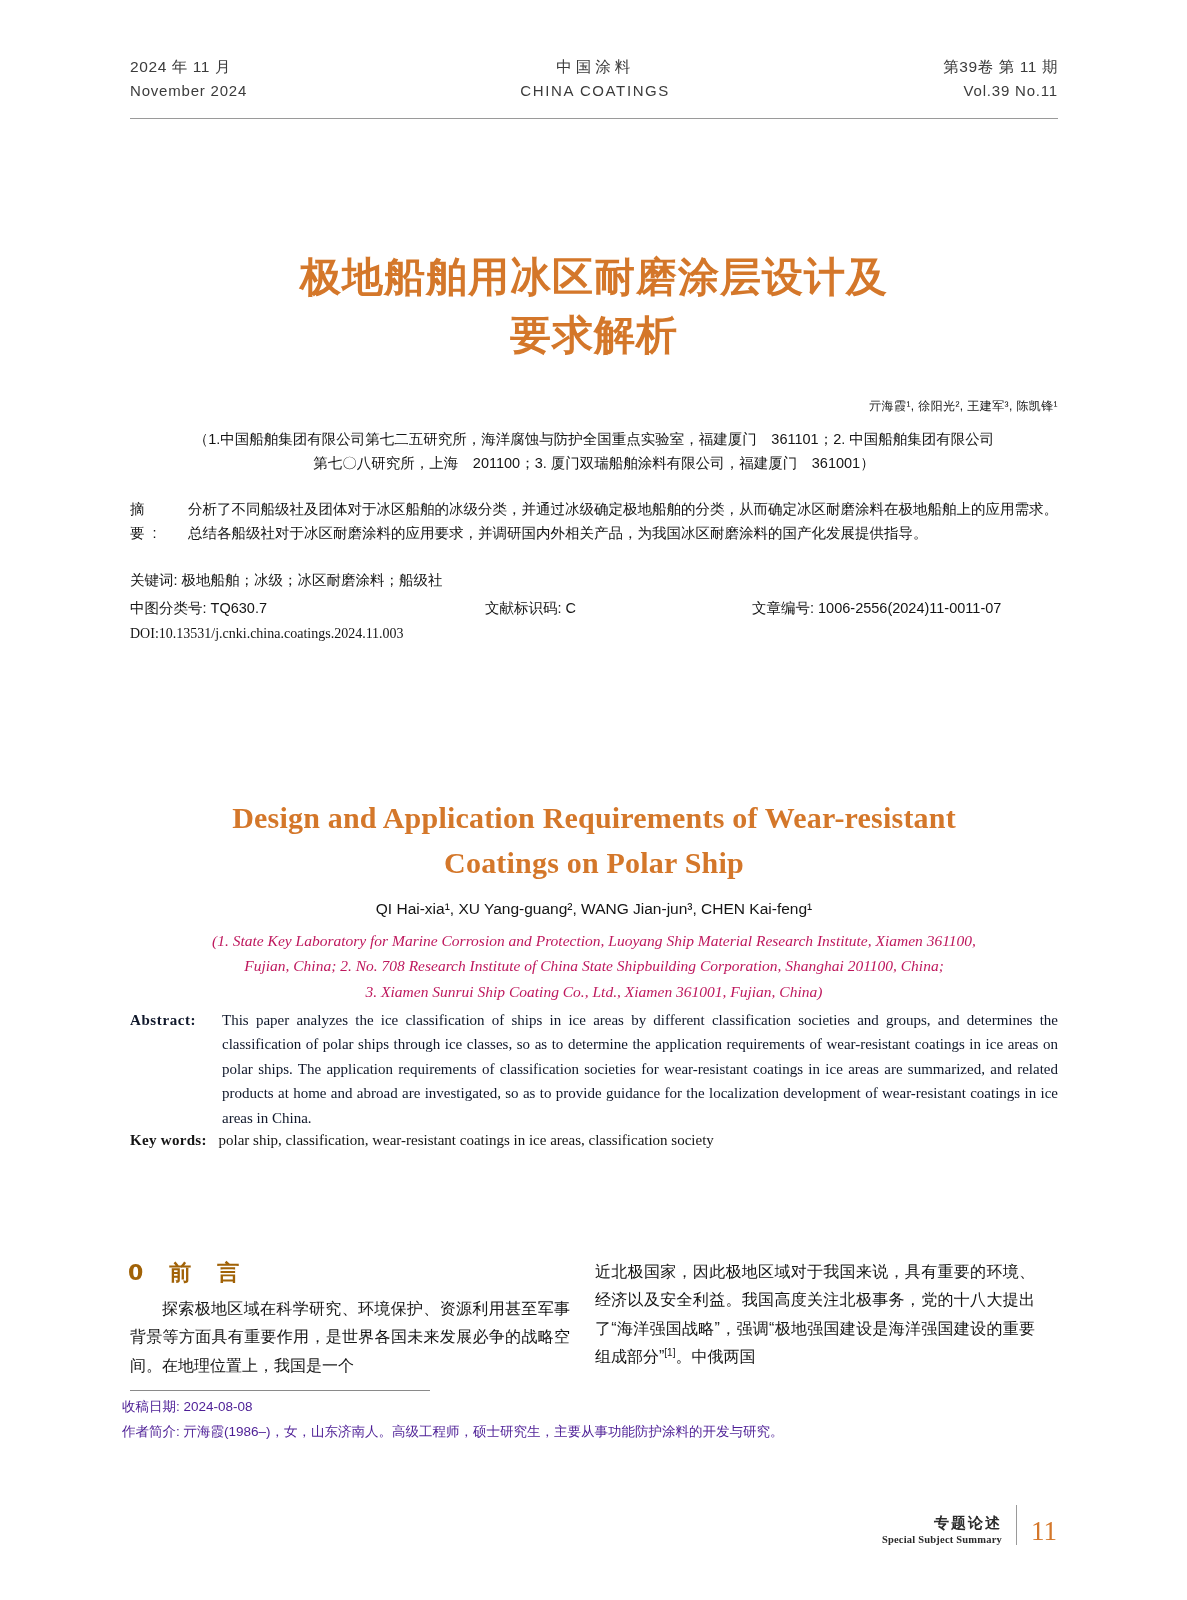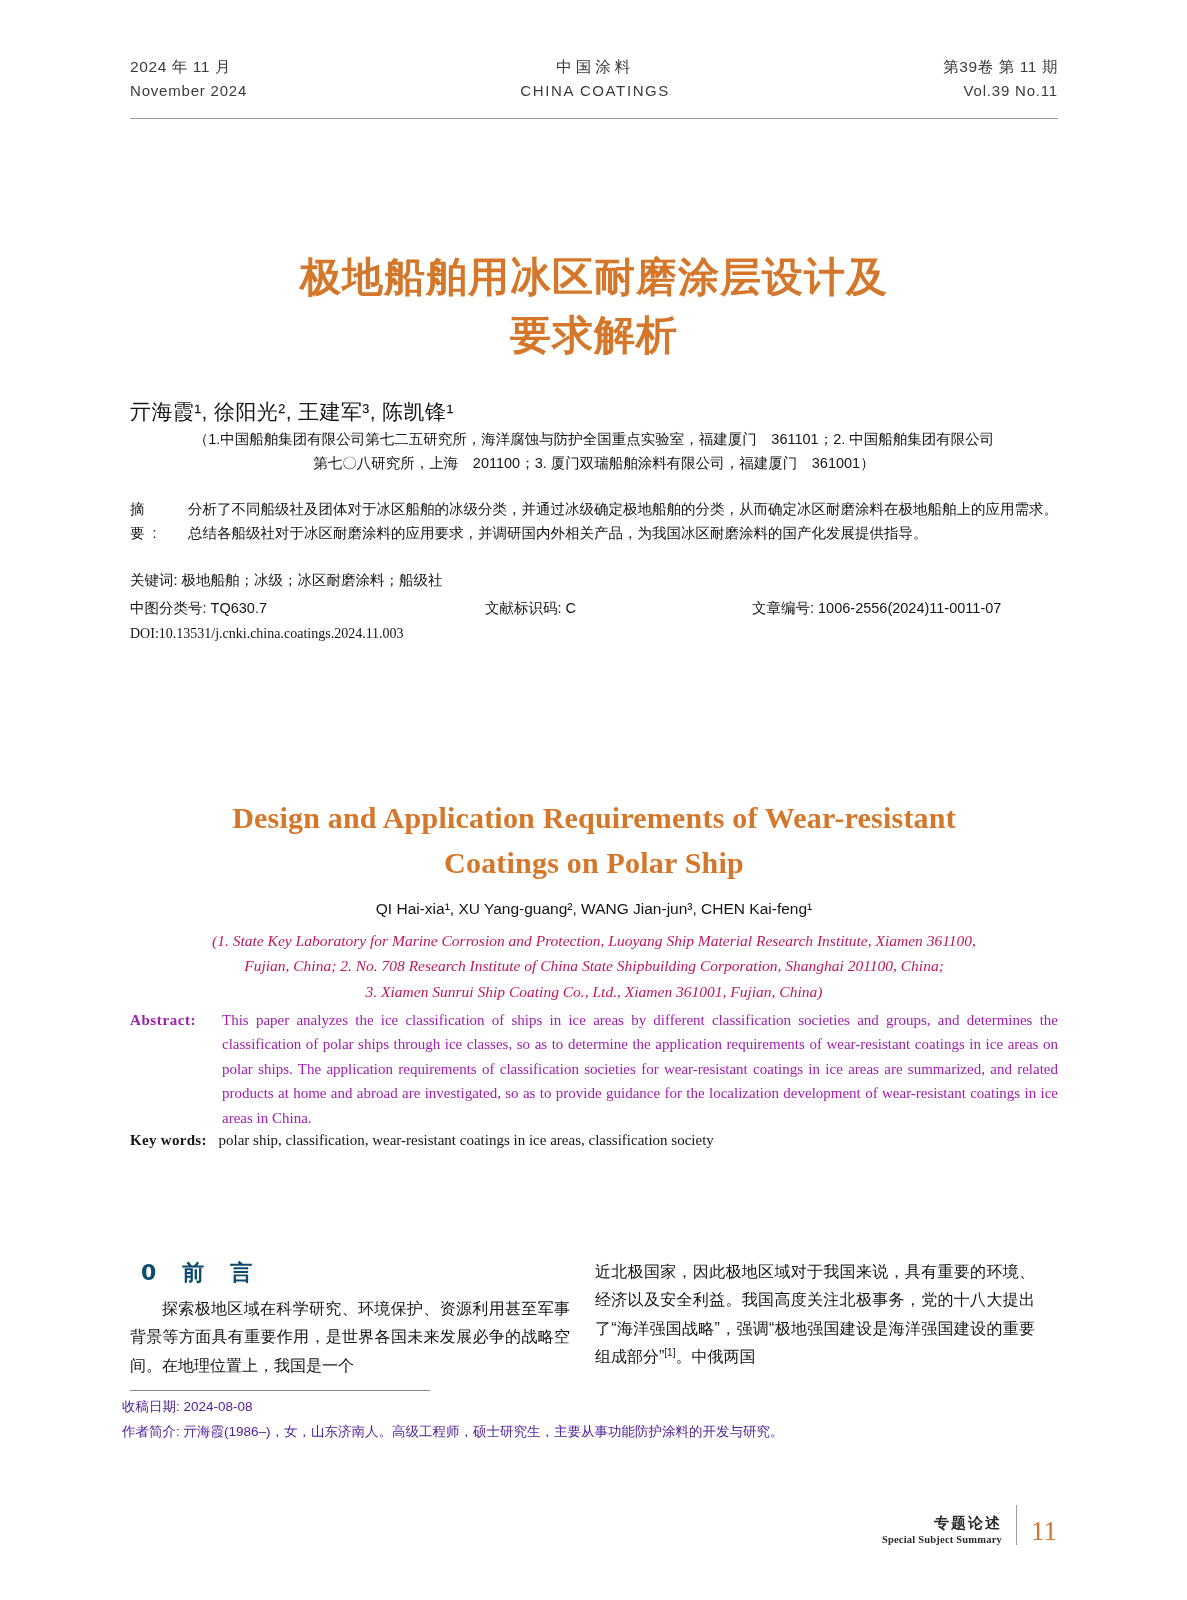--- a/index.html
+++ b/index.html
@@ -61,22 +61,22 @@
     font-weight: bold;
     font-size: 41px;
     line-height: 1.42;
     letter-spacing: 1px;
   }
   .cn-authors {
     position: absolute;
     left: 130px;
     top: 398px;
     width: 928px;
-    text-align: left;
-    font-size: 21px;
+    text-align: right;
+    font-size: 12px;
     color: #141414;
     letter-spacing: 0.4px;
   }
   .cn-affil {
     position: absolute;
     left: 130px;
     top: 428px;
     width: 928px;
     text-align: center;
     font-size: 14.5px;
@@ -169,21 +169,21 @@
     color: #be185d;
   }
   .en-abstract {
     position: absolute;
     left: 130px;
     top: 1008px;
     width: 928px;
     font-family: "Liberation Serif", "DejaVu Serif", serif;
     font-size: 15px;
     line-height: 1.63;
-    color: #a21caf;
+    color: #0f172a;
     text-align: justify;
   }
   .en-abstract .lbl {
     position: absolute;
     left: 0;
     top: 0;
     font-weight: bold;
     letter-spacing: 0.6px;
   }
   .en-abstract .body { margin-left: 92px; }
@@ -195,23 +195,23 @@
     font-family: "Liberation Serif", "DejaVu Serif", serif;
     font-size: 15px;
     color: #141414;
   }
   .en-keywords .lbl { font-weight: bold; letter-spacing: 0.3px; }
   .en-keywords .body { margin-left: 8px; }
 
   
   .sec-head {
     position: absolute;
-    left: 141px;
+    left: 128px;
     top: 1258px;
-    color: #0c4a6e;
+    color: #a16207;
     font-family: "DejaVu Sans", "Liberation Sans", sans-serif;
     font-weight: bold;
     font-size: 22px;
     letter-spacing: 2px;
   }
   .col-left {
     position: absolute;
     left: 130px;
     top: 1295px;
     width: 440px;

